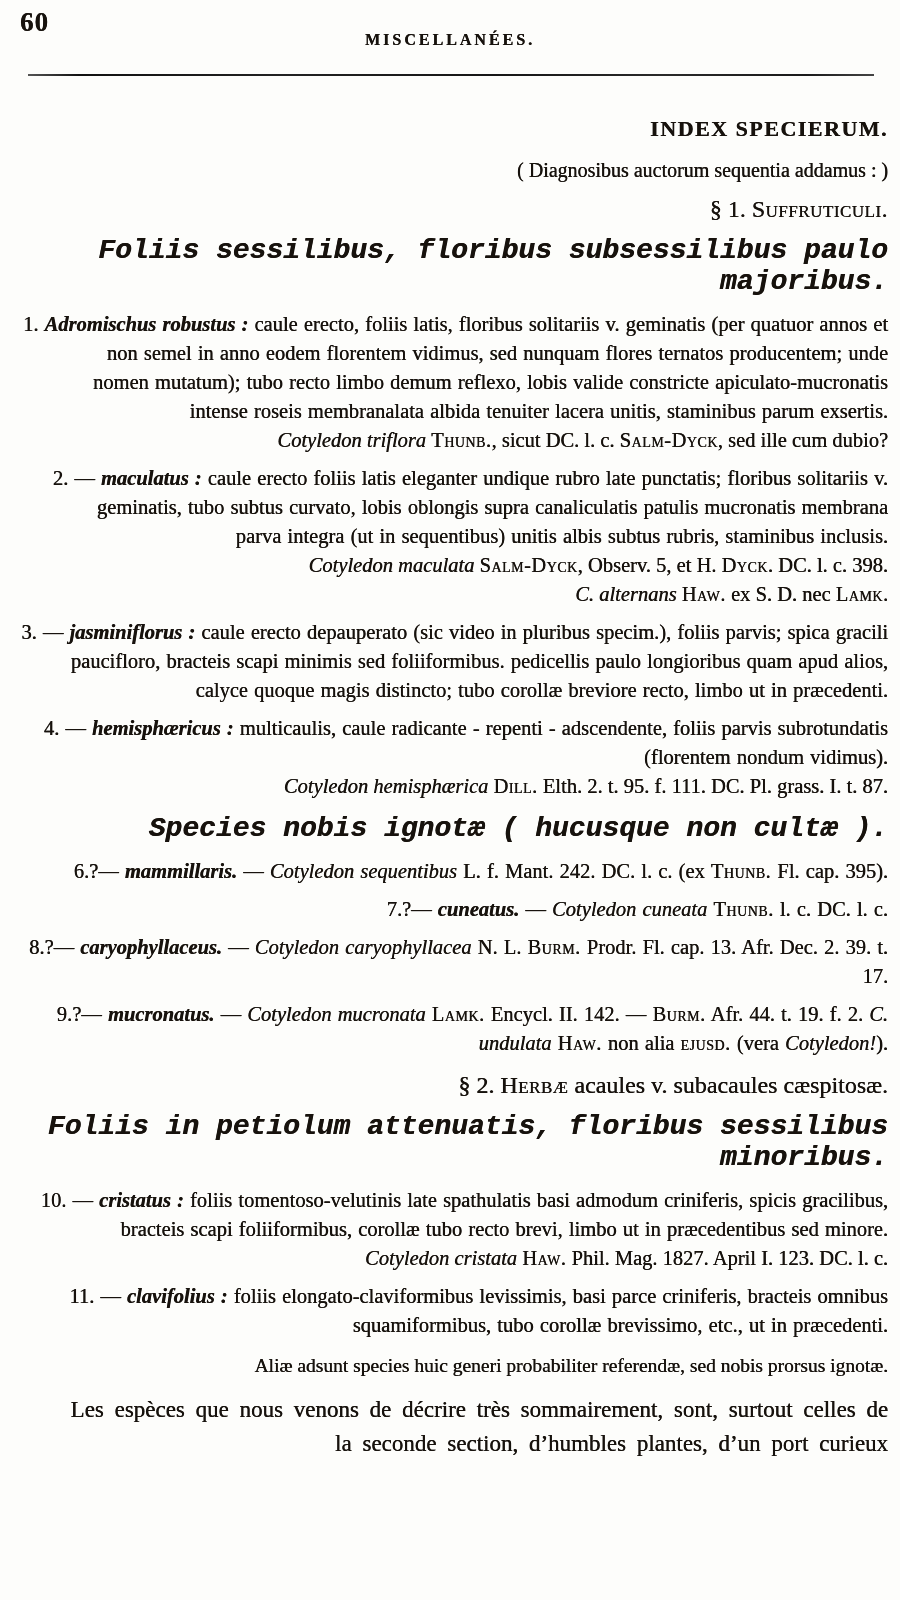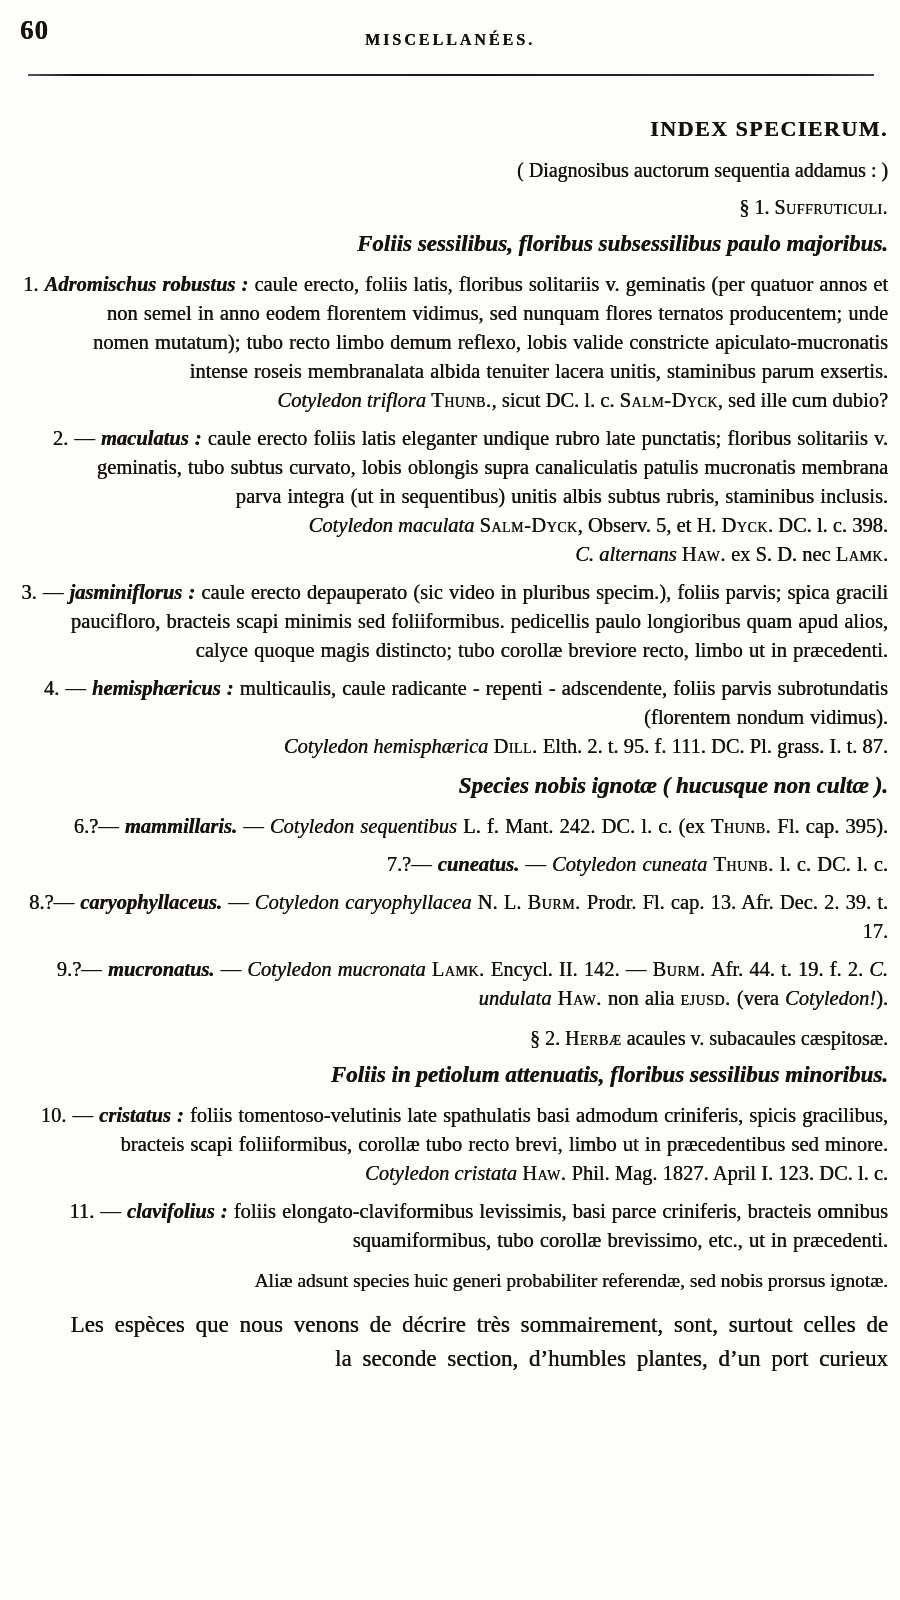--- a/index.html
+++ b/index.html
@@ -7,38 +7,38 @@
     width:900px;height:1600px;overflow:hidden;
     background:#fdfdfb;
     font-family:"Liberation Serif","DejaVu Serif",serif;
   }
   .page{
     position:relative;width:100%;height:100%;
     color:#17120d;
     text-shadow:0.35px 0 0 currentColor; 
   }
   .page-num{
-    position:absolute;left:20px;top:15px;
+    position:absolute;left:20px;top:7px;
     font-size:27px;font-weight:700;letter-spacing:1px;
   }
   .running-head{
     text-align:center;padding-top:31px;
     font-size:16px;font-weight:700;letter-spacing:3px;
   }
   .header-rule{
     height:2px;margin:25px 26px 0 28px;
     background:linear-gradient(to right,#555 0%,#111 6%,#222 30%,#161616 55%,#2a2a2a 75%,#1a1a1a 92%,#444 100%);
   }
   .page-body{padding:0 12px 0 10px;font-size:20.5px;}
   .page-body p{margin:0;text-align:right;}
 
   .blk-title{text-align:center;font-weight:700;font-size:22px;letter-spacing:1.5px;margin-top:40px !important;}
   .blk-center{text-align:center;font-size:20px;margin-top:17px !important;}
-  .blk-section{text-align:center;font-size:20px;margin-top:14px !important;}
-  .blk-diagnosis{text-align:center;font-size:23px;font-weight:700;font-style:italic;margin-top:12px !important;}
+  .blk-section{text-align:center;font-size:24px;margin-top:14px !important;}
+  .blk-diagnosis{text-align:center;font-size:28px;font-weight:700;font-style:italic;margin-top:12px !important;font-family:Liberation Mono, monospace;}
 
   .blk-entry{
     text-align:justify;line-height:29px;word-spacing:1px;
     margin-top:9px !important;
     padding-left:46px;text-indent:-38px;
   }
   .blk-diagnosis + .blk-entry{margin-top:13px !important;}
   .blk-entry .num{font-style:normal;font-weight:400;}
 
   .blk-cite{line-height:29px;margin-left:98px !important;}

